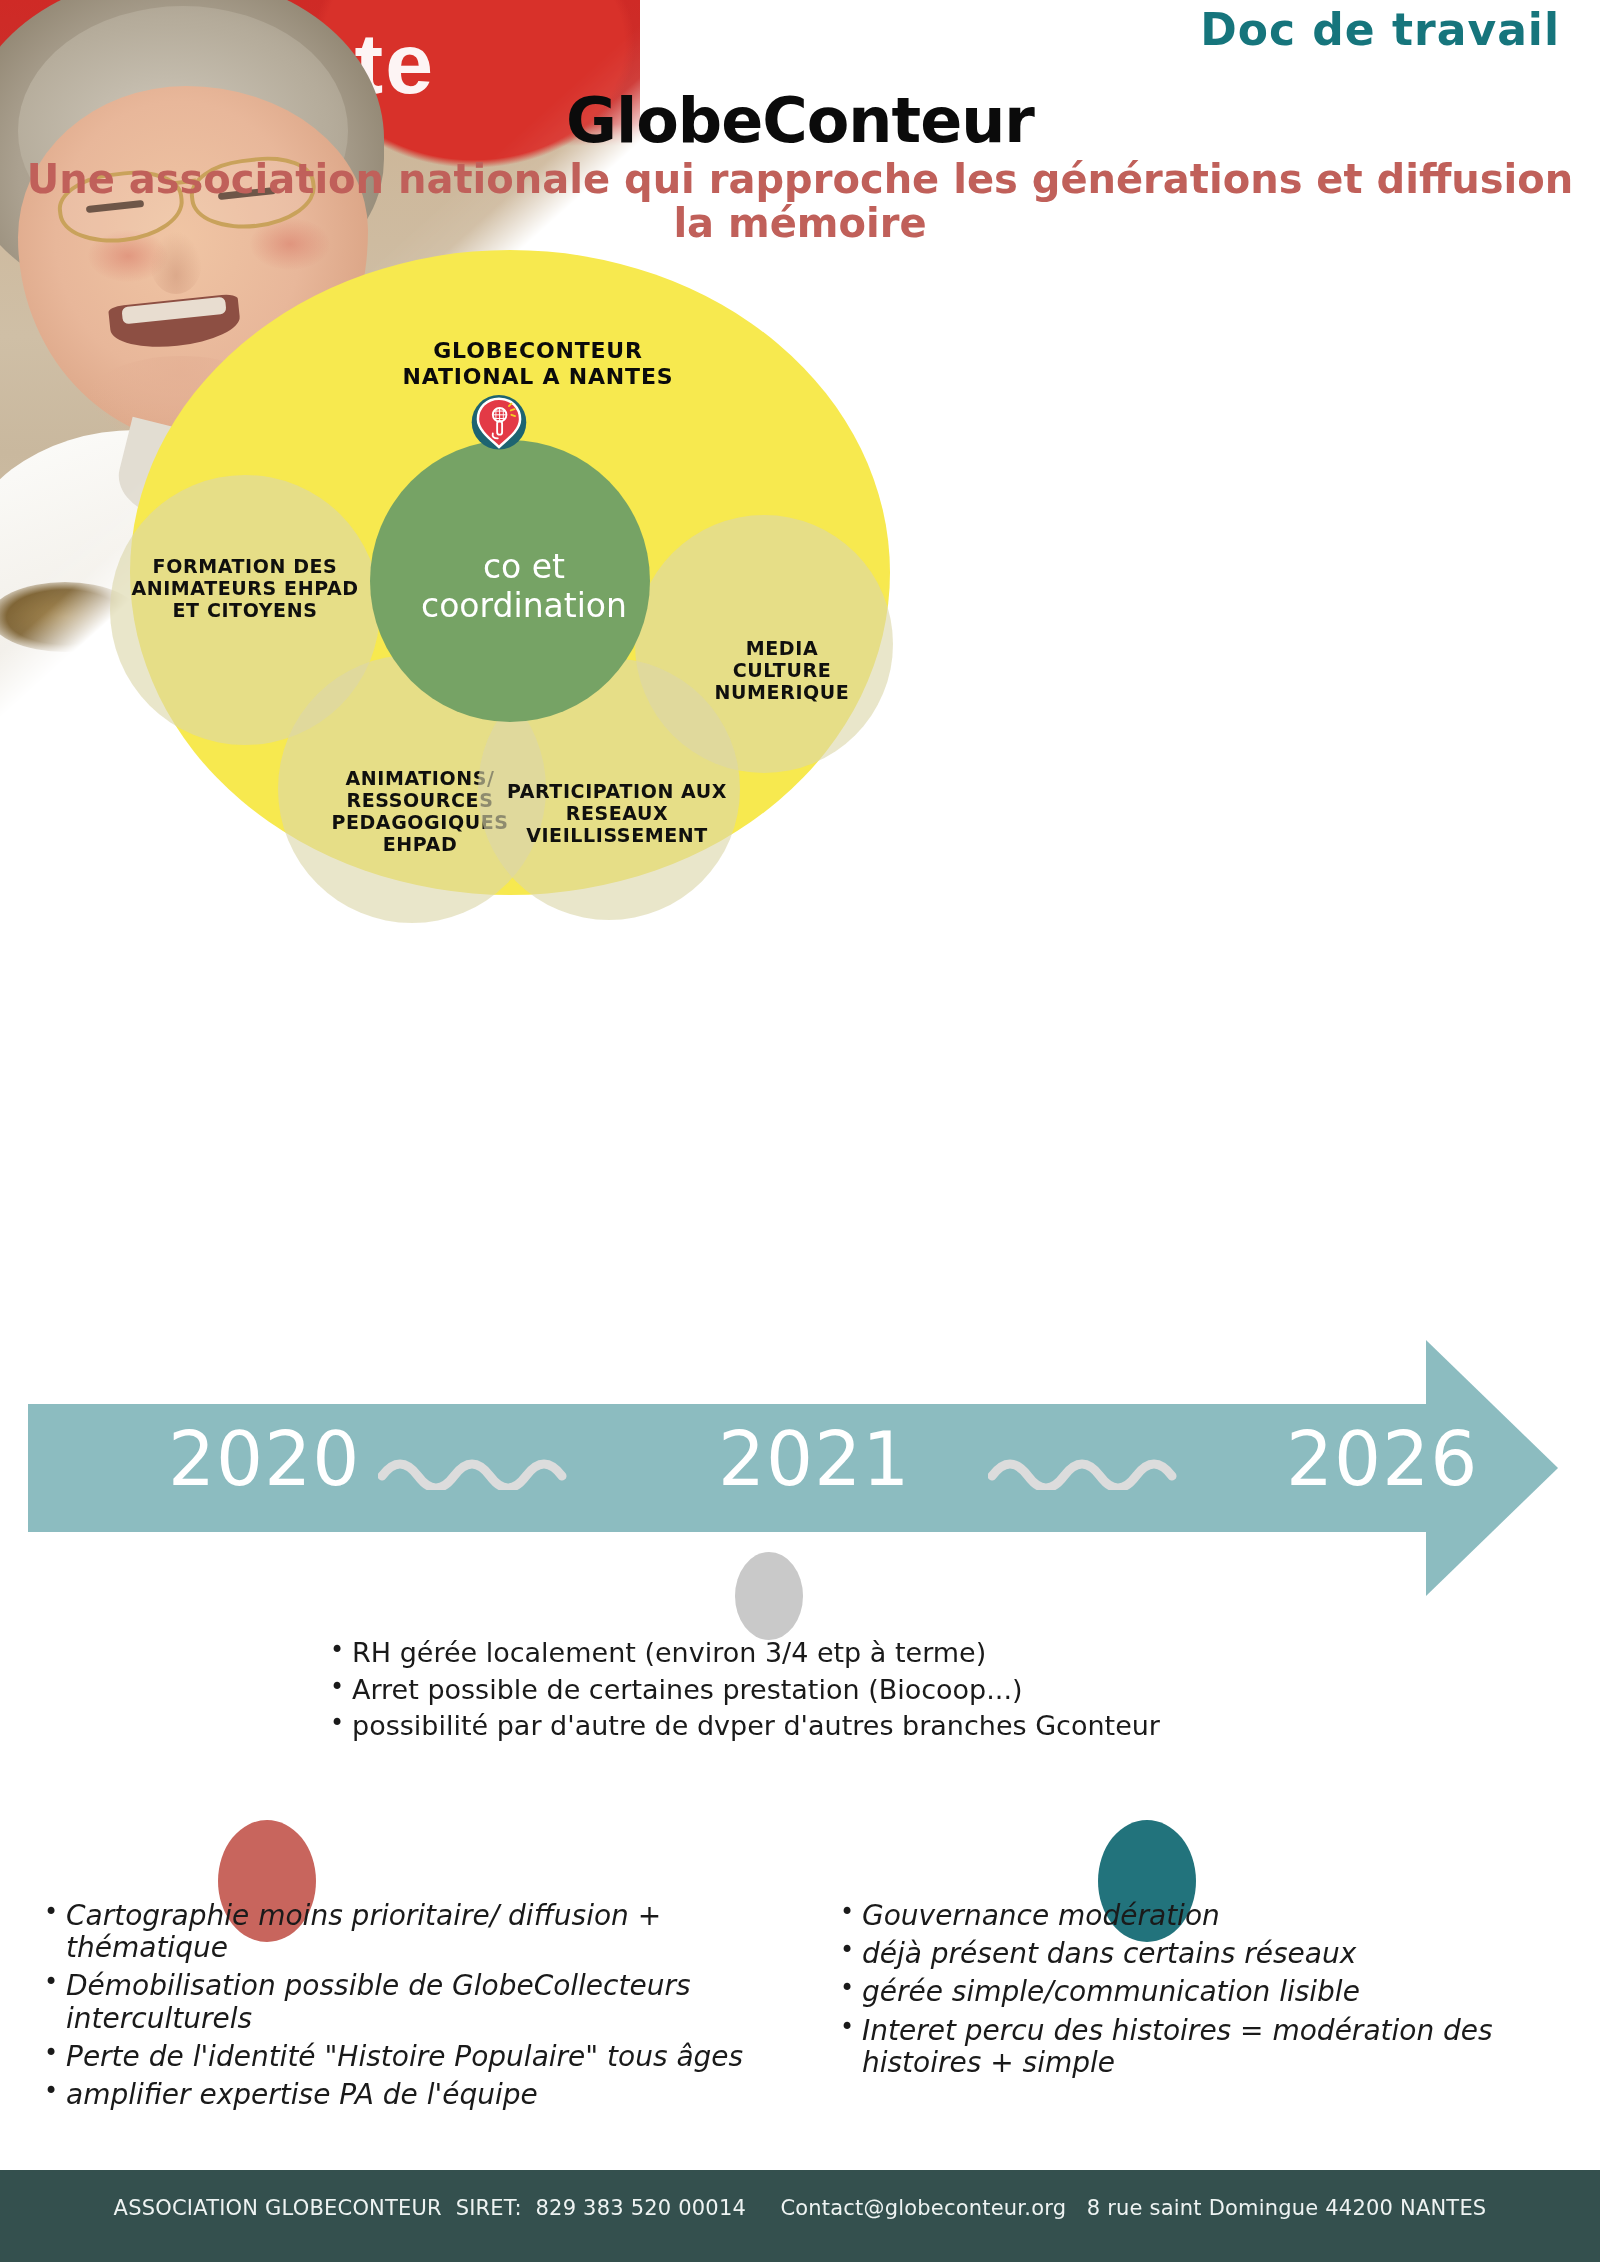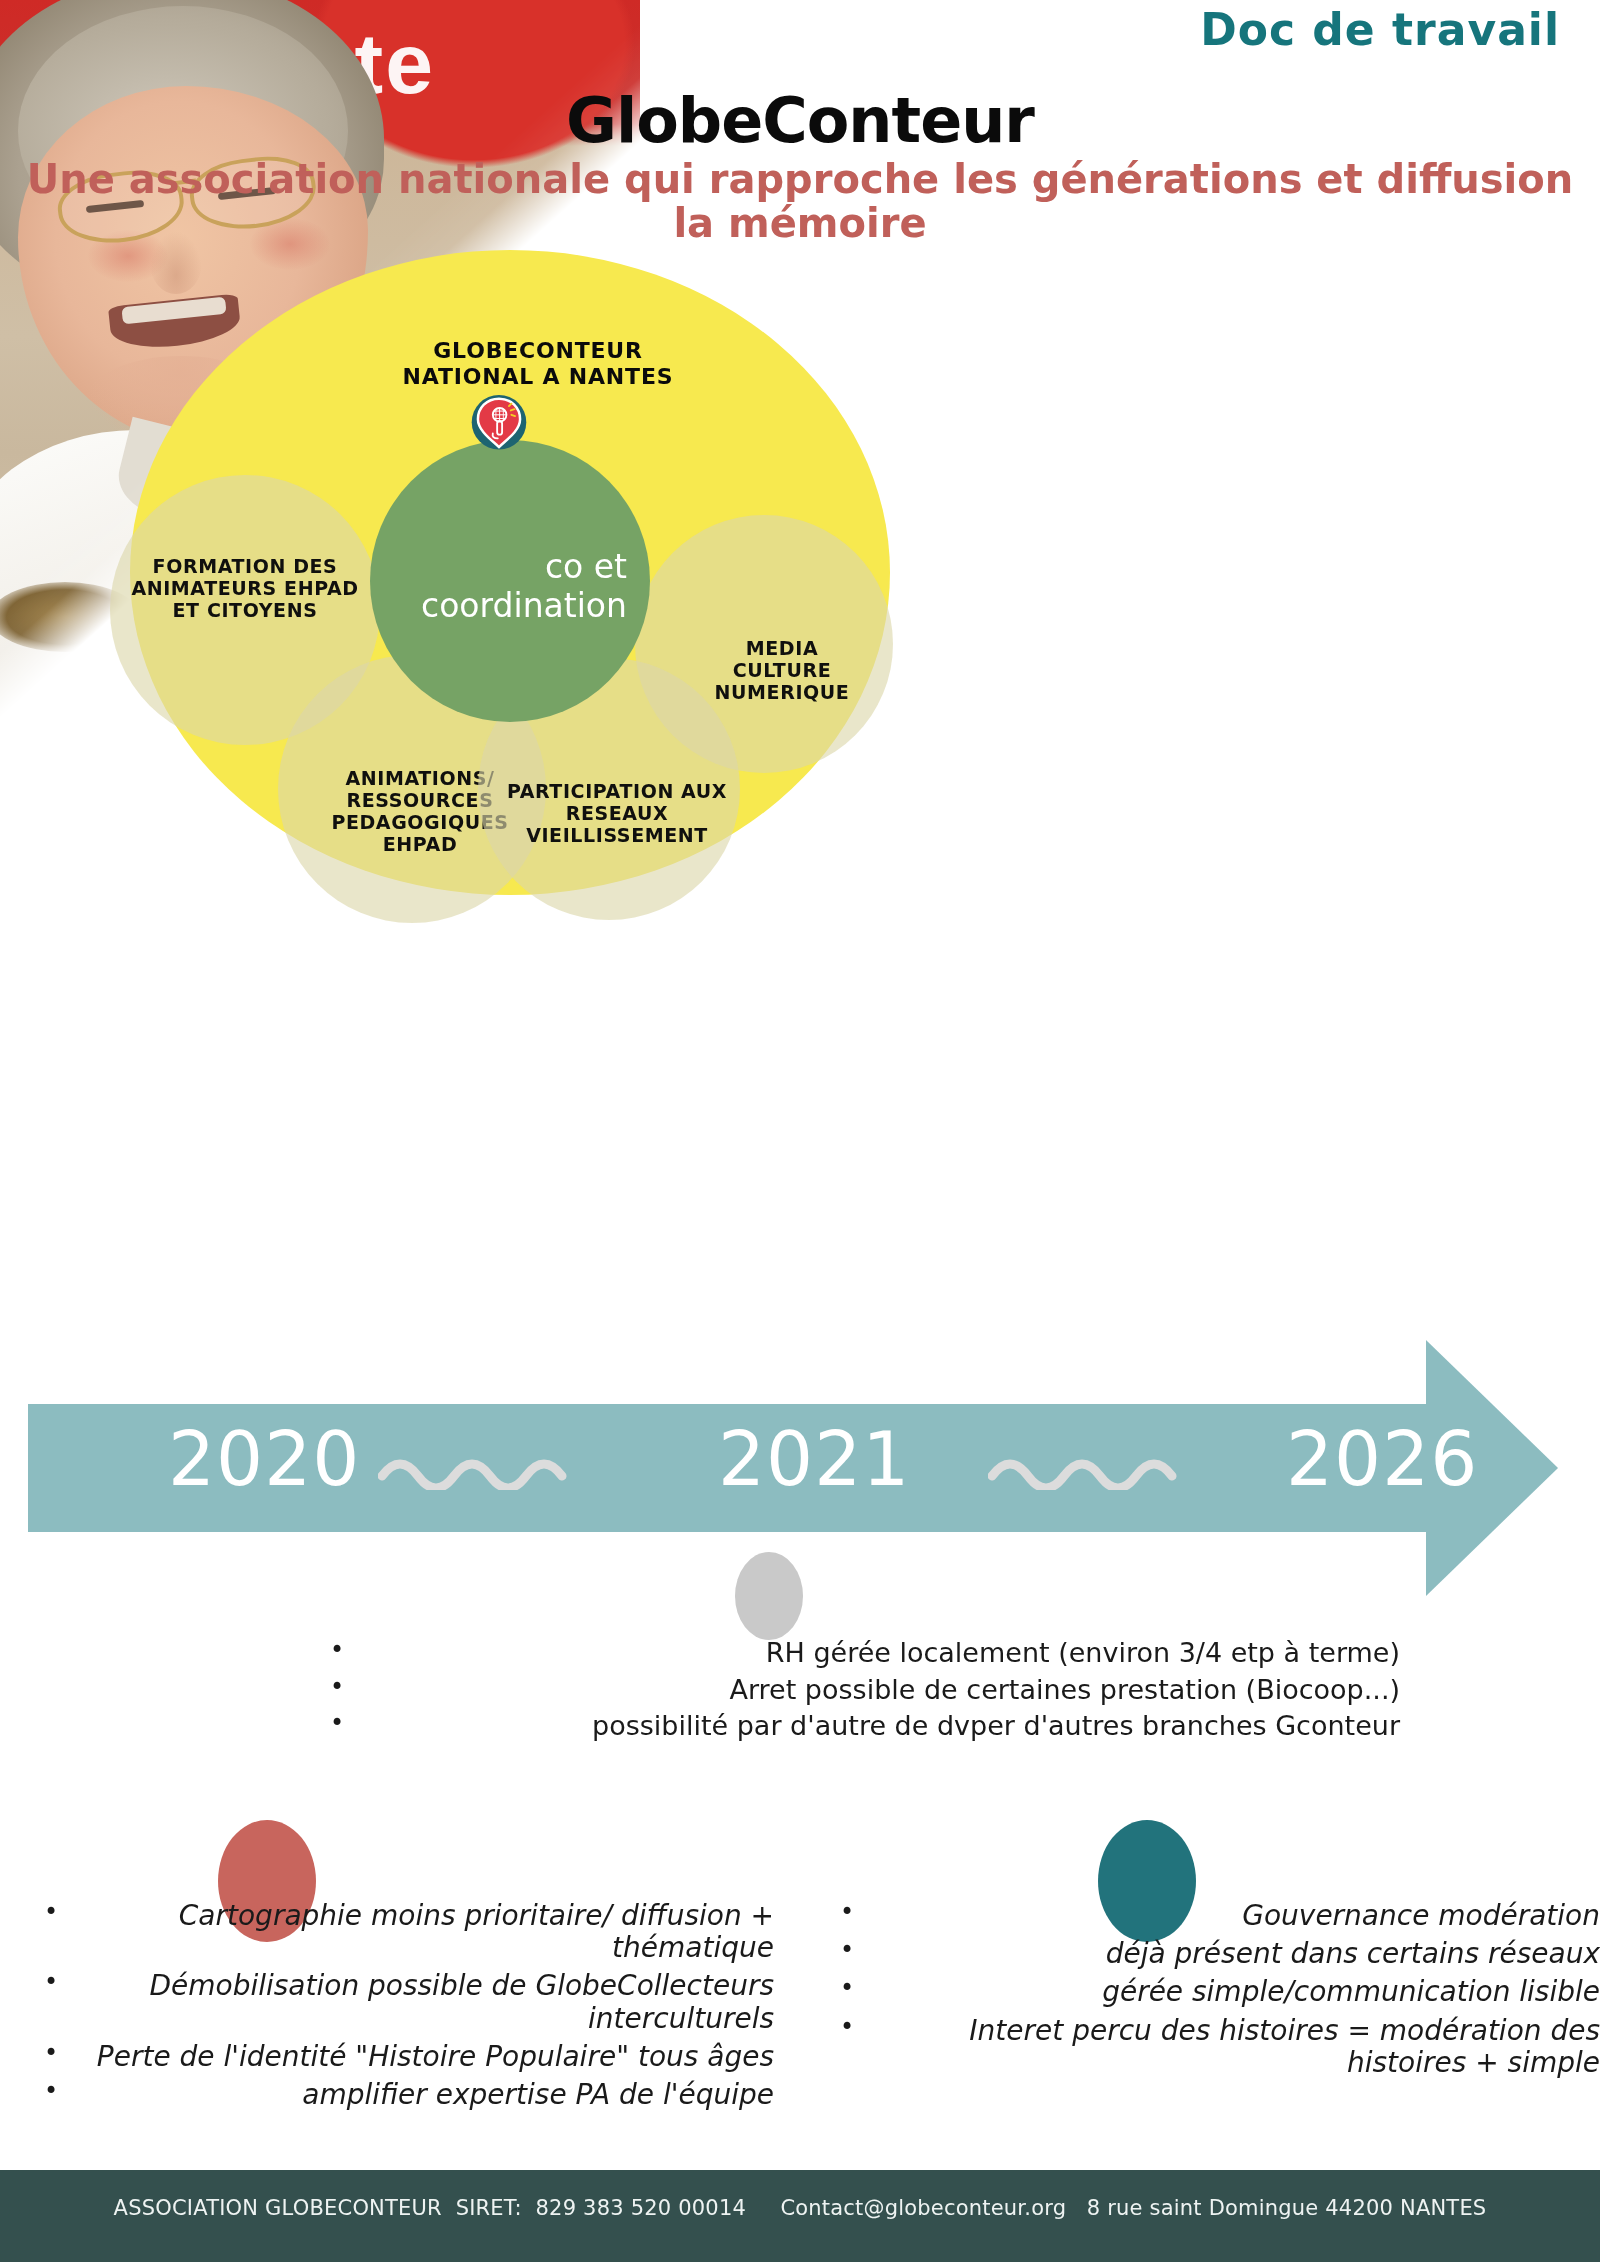--- a/index.html
+++ b/index.html
@@ -217,21 +217,21 @@
     border-radius: 50%;
     background: #76a365;
     display: flex; align-items: center; justify-content: center;
   }
   .venn-center-label {
     font-family: "DejaVu Sans", sans-serif;
     color: #ffffff;
     font-size: 33px;
     font-weight: 400;
     line-height: 1.18;
-    text-align: right;
+    text-align: center;
     white-space: pre-line;
     transform: translate(14px, 6px);
   }
   .venn-top-label {
     position: absolute;
     left: 0; right: 0; top: 88px;
     text-align: center;
     font-family: "DejaVu Sans", sans-serif;
     font-weight: 700;
     font-size: 22px;
@@ -303,21 +303,21 @@
     font-family: "DejaVu Sans", sans-serif;
     font-size: 27px;
     color: #1a1a1a;
     line-height: 1.28;
     margin: 0 0 2px 0;
   }
   ul.plain {
     margin: 0; padding: 0 0 0 30px;
     list-style: none;
   }
-  ul.plain li { position: relative; padding-left: 22px; text-align: right; }
+  ul.plain li { position: relative; padding-left: 22px; }
   ul.plain li:before {
     content: "\2022";
     position: absolute; left: 0; top: -1px;
     font-size: 24px; color: #1a1a1a;
   }
 
   
   .dot-red {
     position: absolute;
     left: 218px; top: 1820px;

